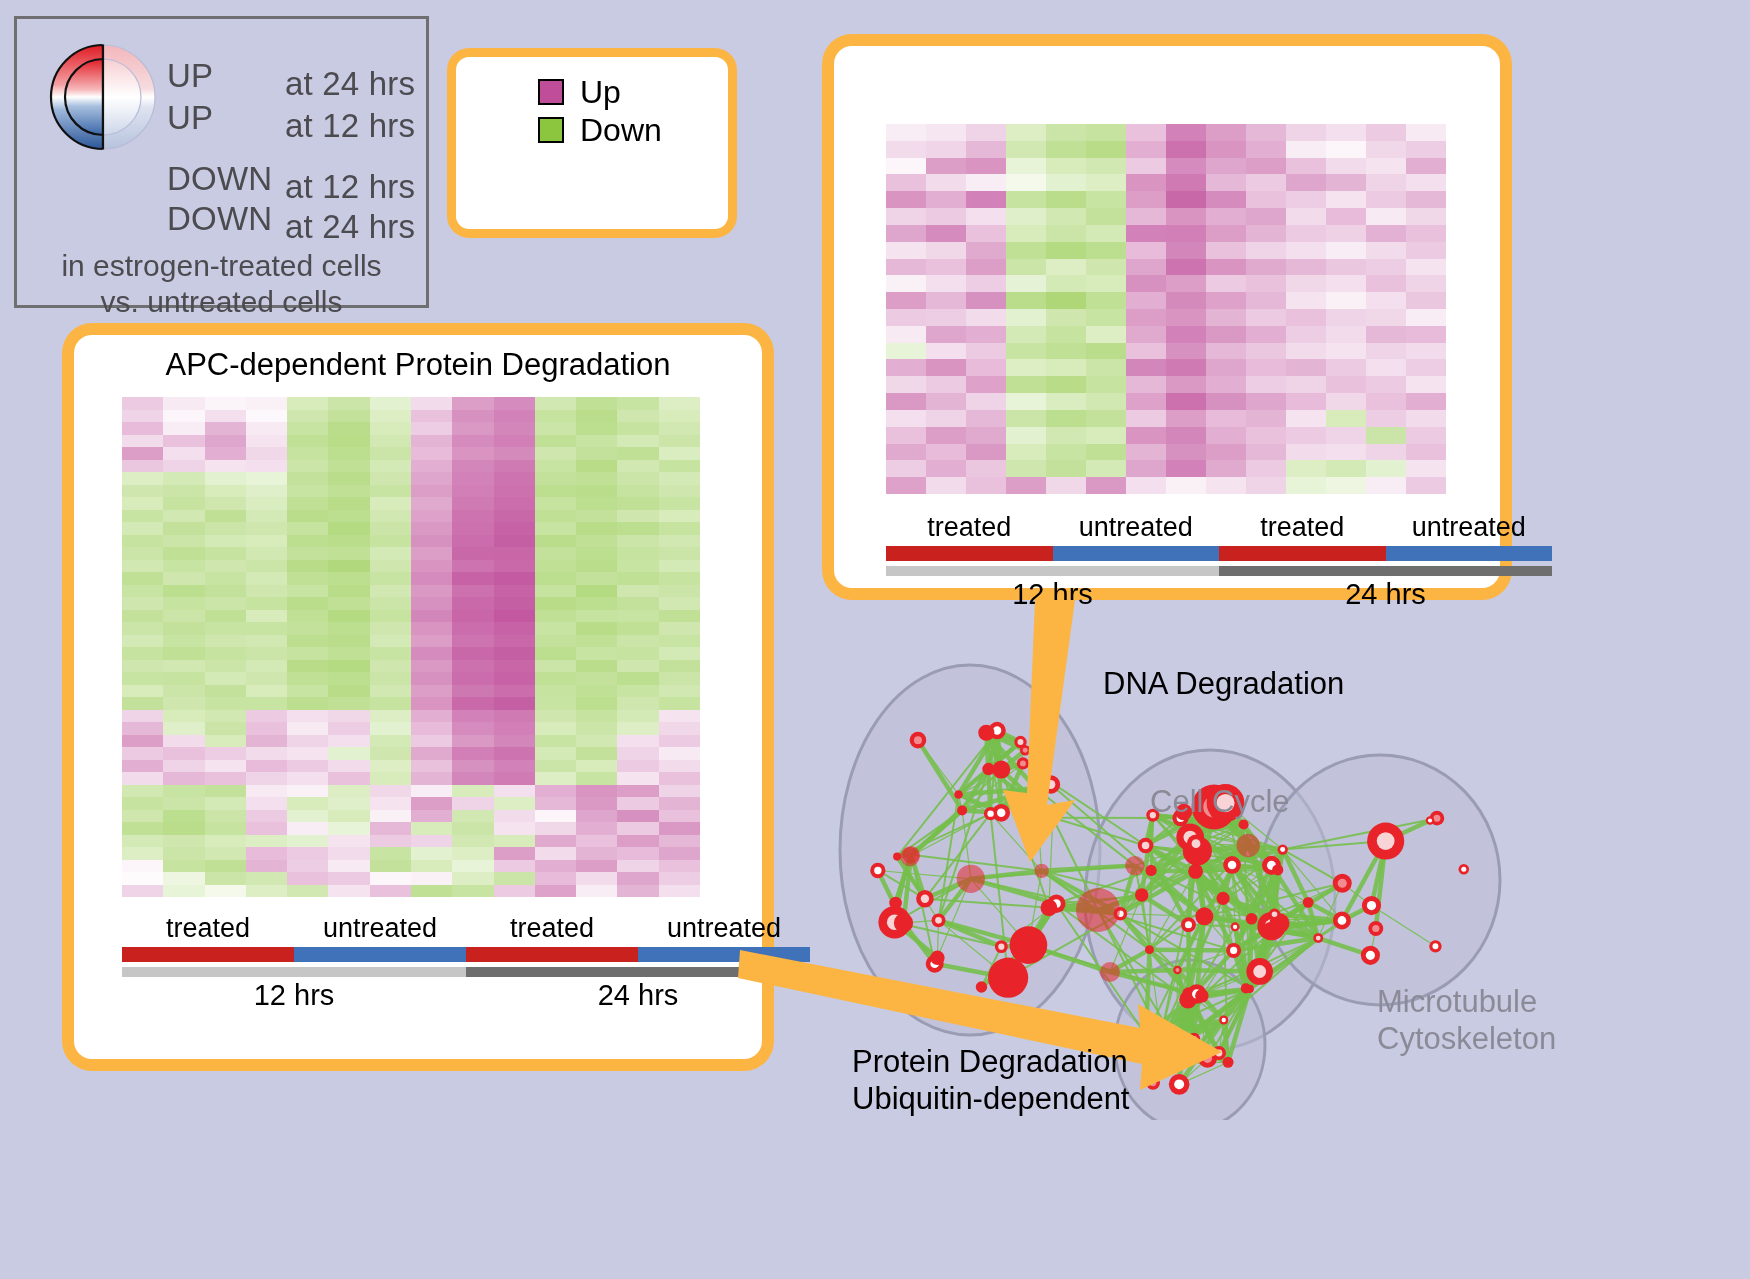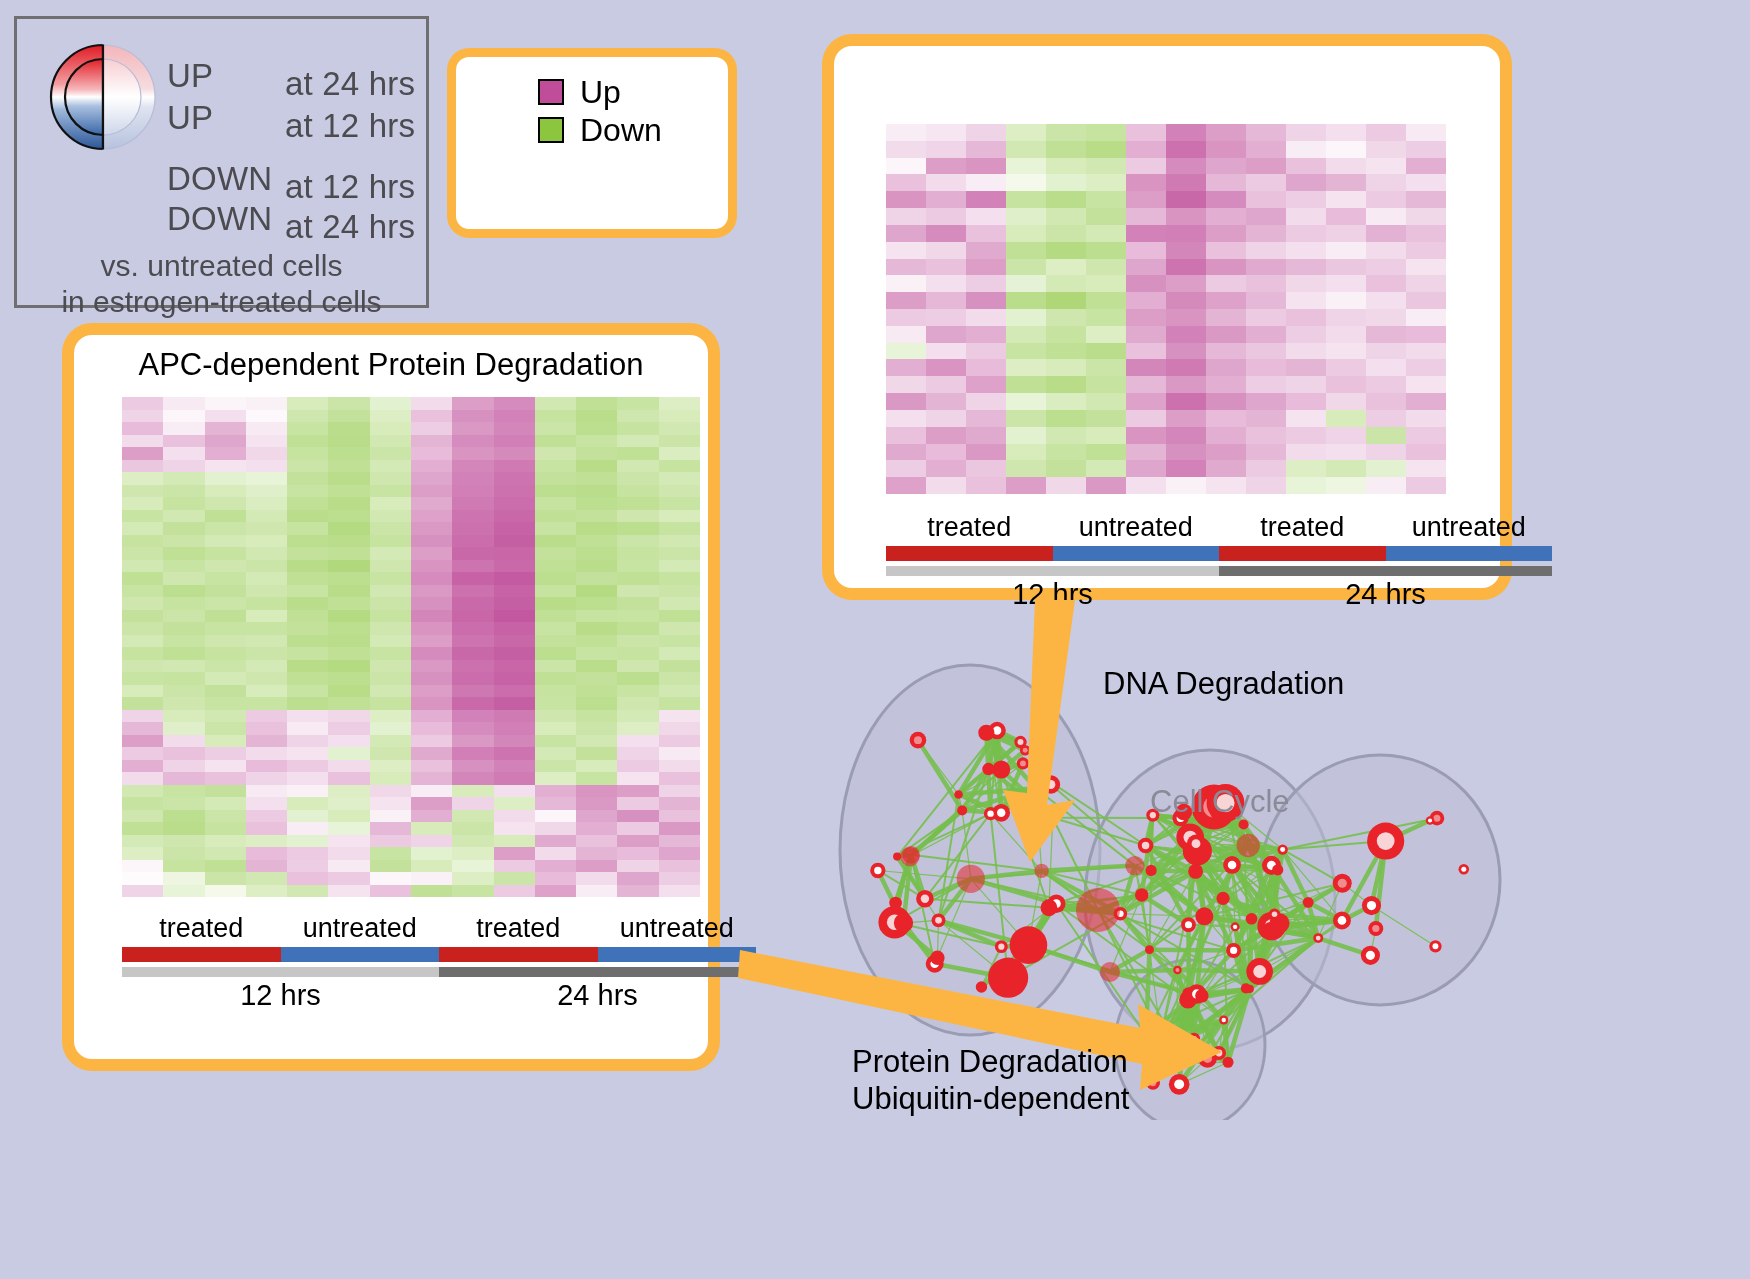--- a/index.html
+++ b/index.html
@@ -36,21 +36,21 @@
   .key-swatch{width:26px;height:26px;border:2px solid #000;box-sizing:border-box;margin-right:16px;}
   .key-label{font-size:32px;color:#000;line-height:34px;}
 
   
   .panel{position:absolute;background:#fcb542;border-radius:30px;padding:12px;box-sizing:border-box;}
   .panel-inner{background:#fff;width:100%;height:100%;border-radius:18px;
     box-sizing:border-box;position:relative;}
   .panel-title{text-align:center;font-size:31px;color:#000;padding-top:12px;}
 
   #panel-rf{left:822px;top:34px;width:690px;height:566px;}
-  #panel-apc{left:62px;top:323px;width:658px;height:748px;}
+  #panel-apc{left:62px;top:323px;width:712px;height:748px;}
 
   
   .hm{display:grid;position:absolute;}
   .hm div{width:100%;height:100%;}
 
   #hm-rf{left:52px;top:78px;width:560px;height:370px;}
   #hm-apc{left:48px;top:62px;width:578px;height:500px;}
 
   
   .axis{position:absolute;left:0;width:100%;}
@@ -121,22 +121,22 @@
     <div class="wl-row wl-updown" id="wl-r2">UP</div>
     <div class="wl-row wl-time" style="top:80px">at 12 hrs</div>
 
     <div class="wl-row wl-updown" id="wl-r3">DOWN</div>
     <div class="wl-row wl-time" style="top:141px">at 12 hrs</div>
 
     <div class="wl-row wl-updown" id="wl-r4">DOWN</div>
     <div class="wl-row wl-time" style="top:181px">at 24 hrs</div>
 
     <div id="wl-foot">
+      <div>in estrogen-treated cells</div>
       <div>vs. untreated cells</div>
-      <div>in estrogen-treated cells</div>
     </div>
   </div>
 
   <div id="key-box">
     <div id="key-inner">
       <div id="key-title">
       </div>
       <div class="key-row">
         <span class="key-swatch" id="sw-up" style="background: rgb(191, 77, 154);"></span>
         <span class="key-label">Up</span>
@@ -1723,18 +1723,22 @@
 
   <svg id="arrow-layer" viewBox="0 0 1750 1279">
 
     <polygon fill="#fcb542" points="1035,600 1075,600 1047,805 1075,800 1030,862 1003,790 1027,793"></polygon>
 
     <polygon fill="#fcb542" points="740,950 1140,1028 1138,1004 1222,1052 1140,1090 1142,1064 738,978"></polygon>
   </svg>
 
   <div class="cluster-label" id="lbl-dna">DNA Degradation</div>
   <div class="cluster-label" id="lbl-cc">Cell Cycle</div>
+  <div class="cluster-label" id="lbl-mt">
+    <div>Microtubule</div>
+    <div>Cytoskeleton</div>
+  </div>
   <div class="cluster-label" id="lbl-ubq">
     <div>Protein Degradation</div>
     <div>Ubiquitin-dependent</div>
   </div>
 
 </div>
 
 </body></html>

